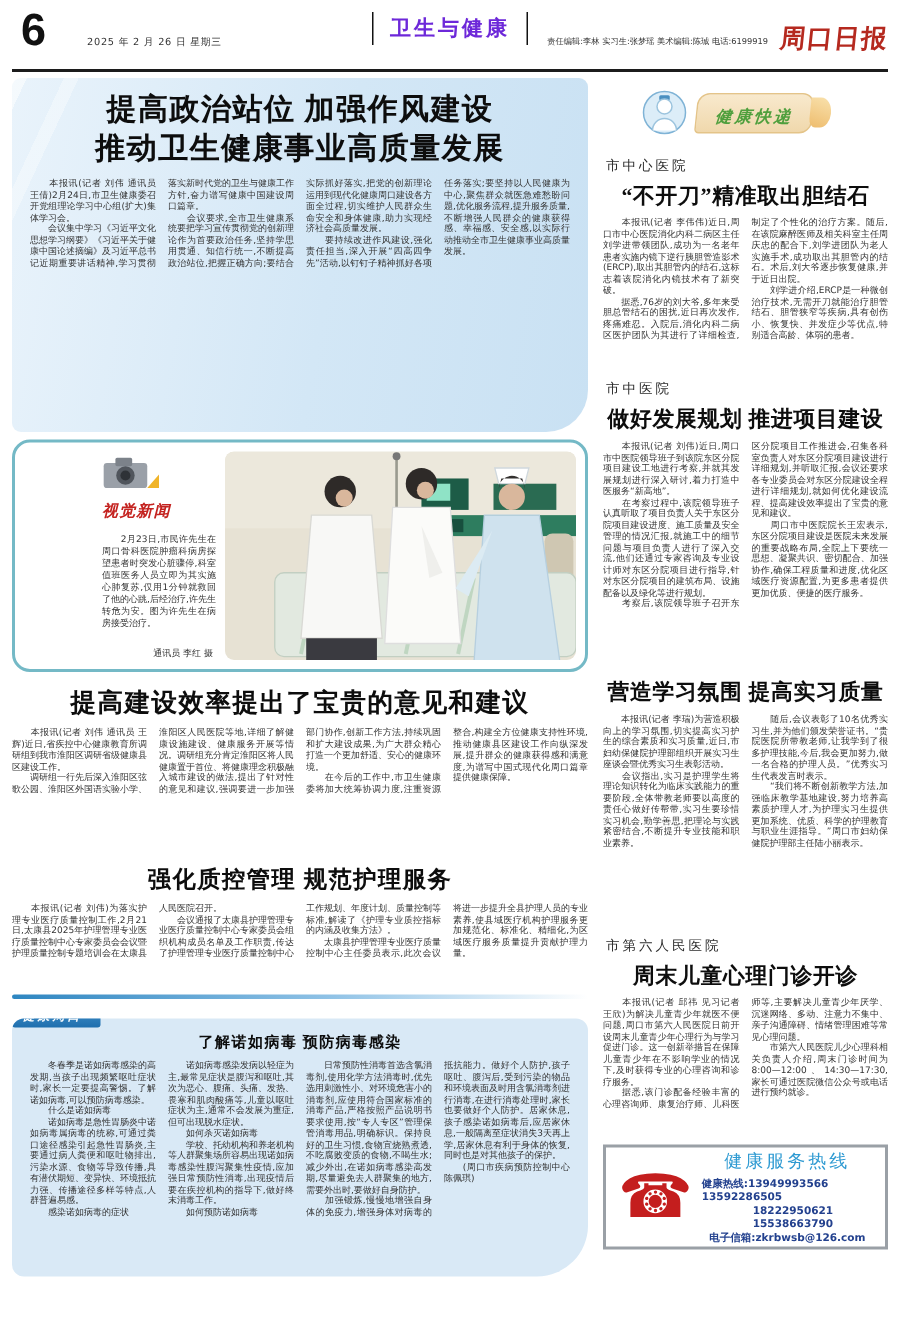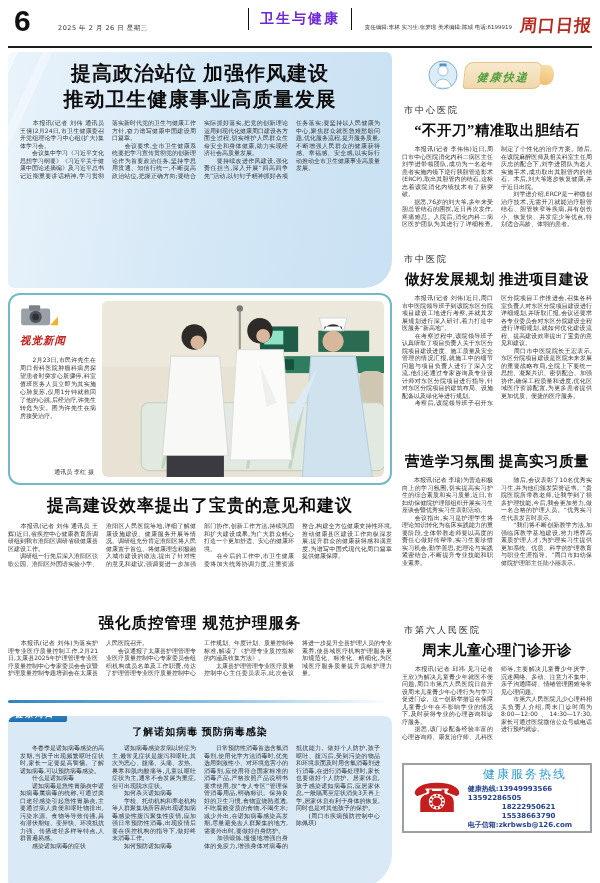--- a/index.html
+++ b/index.html
@@ -42,22 +42,22 @@
   .kicker { font-size:7.5px; font-weight:bold; color:#222; margin-bottom:5px; }
   .main-headline { text-align:center; font-family:"Liberation Serif","DejaVu Serif",serif; font-weight:bold; color:#0d0d0d; font-size:20px; line-height:1.3; letter-spacing:1px; margin-bottom:7px; }
   .tiny-body {
     font-size:6px; line-height:7.5px; color:#333; text-align:justify;
     column-count:4; column-gap:8px; white-space:pre-wrap; overflow:hidden;
   }
   .main-article .tiny-body { height:148px; }
 
   
   .photo-box {
-    margin-top:5px; height:192px; border:2px solid #74b9c6; border-radius:12px;
-    display:flex; overflow:hidden; background:#fff;
+    margin-top:5px; height:155px; border:2px solid #74b9c6; border-radius:12px;
+    display:flex; overflow:hidden; background:#fff;padding-left:48px;
   }
   .photo-side { width:92px; padding:8px 6px 6px 10px; display:flex; flex-direction:column; }
   .camera-wrap { width:38px; margin-bottom:2px; }
   .photo-label { color:#c42320; font-weight:bold; font-size:10.5px; font-style:italic; letter-spacing:1px; margin-bottom:8px; }
   .caption { font-size:6px; line-height:8px; color:#333; text-align:justify; white-space:pre-wrap; flex:1; overflow:hidden; }
   .credit { font-size:6px; color:#333; text-align:right; padding-right:2px; }
   .photo-frame { flex:1; margin:6px 6px 6px 0; border-radius:6px; overflow:hidden; }
   .photo-frame svg { width:100%; height:100%; display:block; }
 
   
@@ -115,21 +115,21 @@
   
   .hotline {
     margin-top:10px; border:2px solid #9aa0a6; background:#fff; height:70px;
     display:flex; align-items:center; gap:6px; padding:4px 8px;
   }
   .phone-icon { font-size:40px; line-height:1; color:#c41e1e; font-family:"DejaVu Sans",sans-serif; }
   .hotline-text { flex:1; }
   .hotline-title { color:#2e9ad2; font-weight:normal; font-size:12px; letter-spacing:2px; text-align:center; margin-bottom:2px; font-family:"Liberation Serif","DejaVu Serif",serif; }
   .hotline-line { font-size:7px; font-weight:bold; color:#23418e; line-height:9px; }
   .hotline-line.l2 { padding-left:34px; }
-  .hotline-line.l3 { color:#23418e; }
+  .hotline-line.l3 { color:#23418e;text-align:center; }
 </style>
 </head>
 <body>
 
 <div class="header">
   <div class="page-num">6</div>
   <div class="date-line">2025 年 2 月 26 日  星期三</div>
   <div class="section-title">卫生与健康</div>
   <div class="editors">责任编辑:李林 实习生:张梦瑶 美术编辑:陈珹  电话:6199919</div>
   <div class="masthead">周口日报</div>

